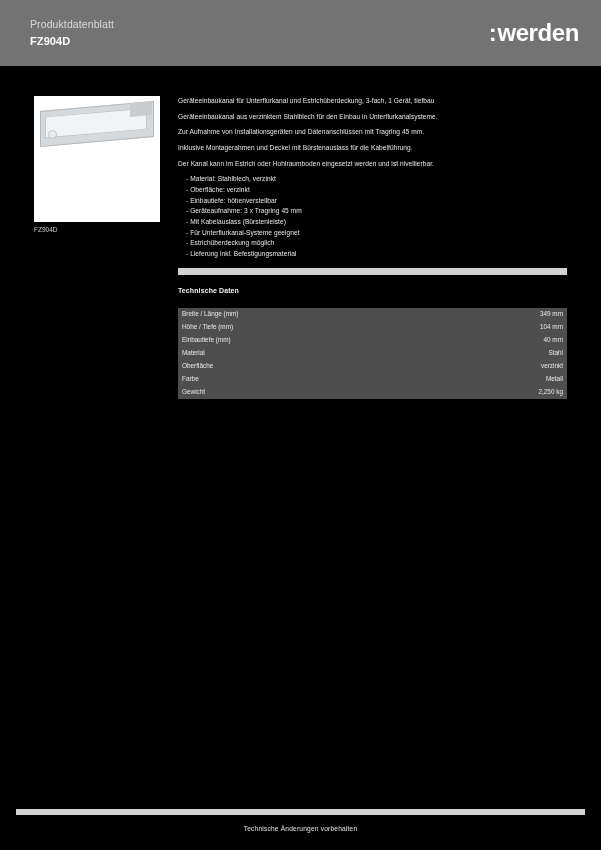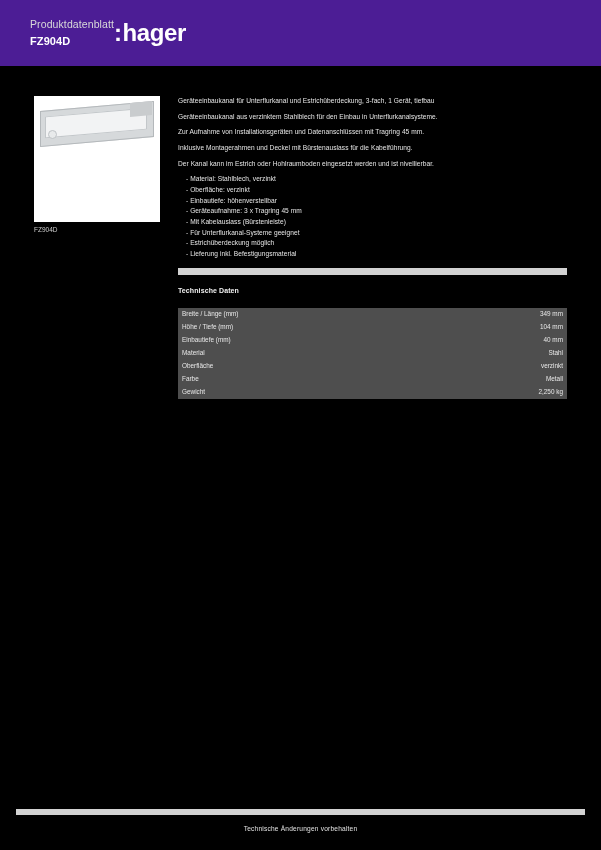--- a/index.html
+++ b/index.html
@@ -10,23 +10,24 @@
     background: #000000;
     font-family: "Liberation Sans", sans-serif;
     color: #ffffff;
     position: relative;
     overflow: hidden;
   }
 
   
   .header {
     height: 66px;
-    background: #4c1d95;
+    background: #737373;
     display: flex;
     align-items: center;
+    justify-content: space-between;
     padding: 0 22px 0 30px;
   }
   .header-titles { line-height: 1.35; }
   .doc-kind {
     font-size: 10.5px;
     color: #d9d9d9;
     font-weight: 400;
     letter-spacing: .1px;
   }
   .doc-ref {
@@ -180,21 +181,21 @@
 </style>
 </head>
 <body>
 
 <div class="header">
   <div class="header-titles">
     <div class="doc-kind">Produktdatenblatt</div>
     <div class="doc-ref">FZ904D</div>
   </div>
   <div class="logo">
-    <span class="colon">:</span><span>hager</span>
+    <span class="colon">:</span><span>werden</span>
   </div>
 </div>
 
 <div class="content">
 
   <div class="left-col">
     <div class="product-image">
       <div class="trunk-outer"></div>
       <div class="trunk-inner"></div>
       <div class="trunk-cap"></div>

